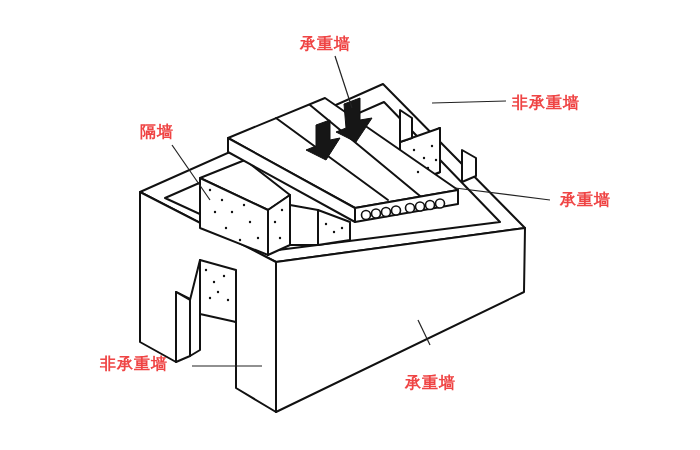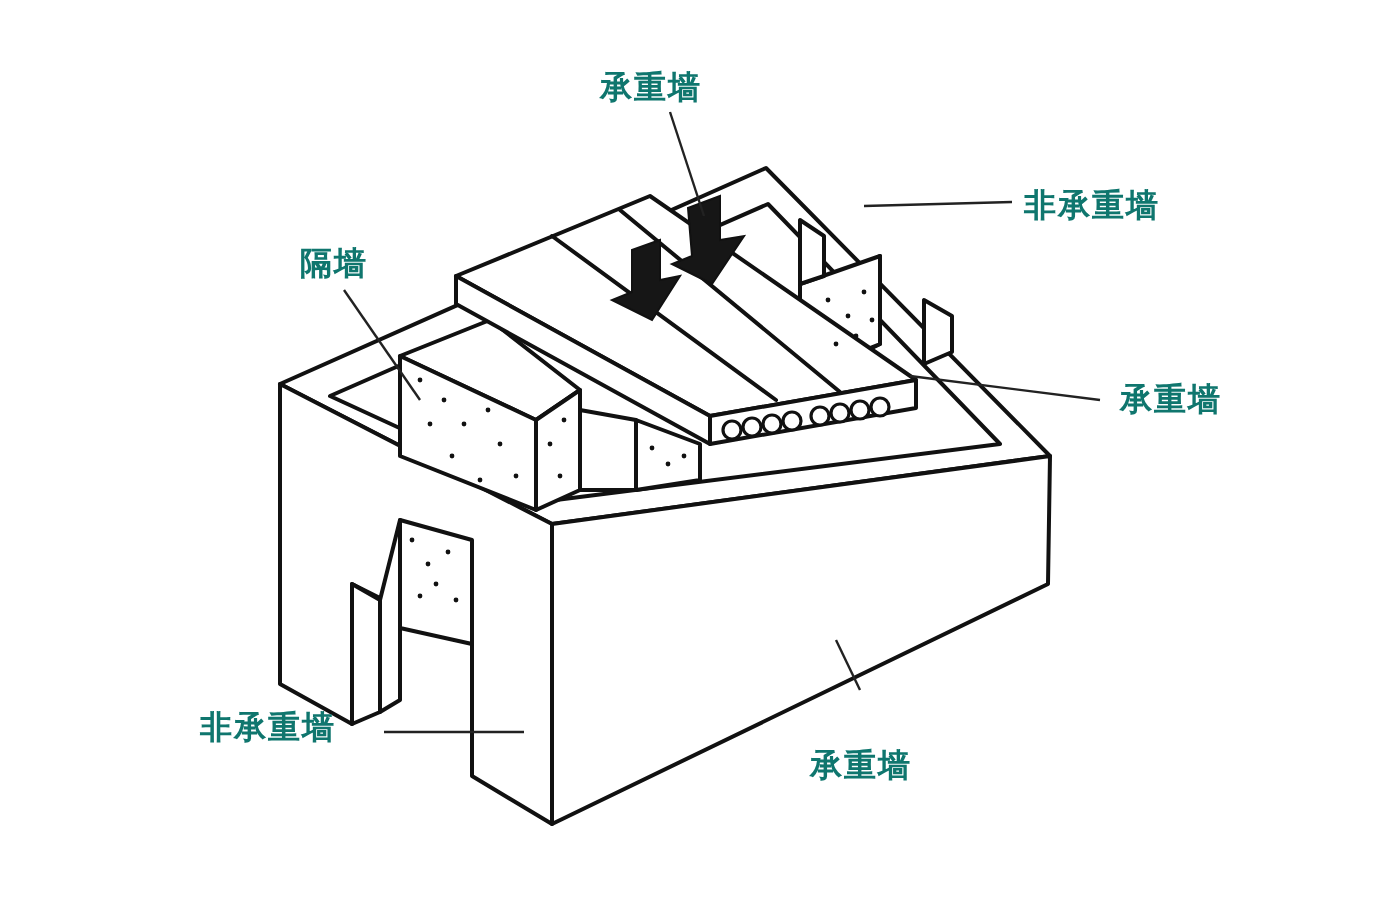--- a/index.html
+++ b/index.html
@@ -1,20 +1,20 @@
 <!DOCTYPE html>
 <html><head>
 <meta charset="utf-8">
 <style>
   html, body { margin: 0; padding: 0; background: #ffffff; }
   body { width: 700px; height: 450px; overflow: hidden; position: relative;
          font-family: "DejaVu Serif", "Liberation Serif", serif; }
   #stage { position: absolute; left: 0; top: 0; width: 700px; height: 450px; }
   svg { position: absolute; left: 0; top: 0; }
-  .label { position: absolute; font-size: 16px; font-weight: bold; color: #0f766e;
+  .label { position: absolute; font-size: 16px; font-weight: bold; color: #ef4444;
            letter-spacing: 1px; white-space: nowrap; line-height: 1; }
 </style>
 </head>
 <body>
 
 <div id="stage">
   <svg width="700" height="450" viewBox="0 0 700 450">
     <g fill="none" stroke="#111" stroke-width="2" stroke-linejoin="round" stroke-linecap="round">
 
       <path d="M140 192 L383 84 L525 228 L276 262 Z" fill="#fff"></path>
@@ -102,17 +102,17 @@
       <line x1="432" y1="103" x2="506" y2="101"></line>
       <line x1="172" y1="145" x2="210" y2="200"></line>
       <line x1="455" y1="188" x2="550" y2="200"></line>
       <line x1="192" y1="366" x2="262" y2="366"></line>
       <line x1="418" y1="320" x2="430" y2="345"></line>
     </g>
   </svg>
 
   <div class="label" style="left:300px;top:36px;">承重墙</div>
   <div class="label" style="left:512px;top:95px;">非承重墙</div>
-  <div class="label" style="left:150px;top:124px;">隔墙</div>
+  <div class="label" style="left:140px;top:124px;font-family:Liberation Serif, serif;">隔墙</div>
   <div class="label" style="left:560px;top:192px;">承重墙</div>
   <div class="label" style="left:100px;top:356px;">非承重墙</div>
   <div class="label" style="left:405px;top:375px;">承重墙</div>
 </div>
 
 </body></html>

